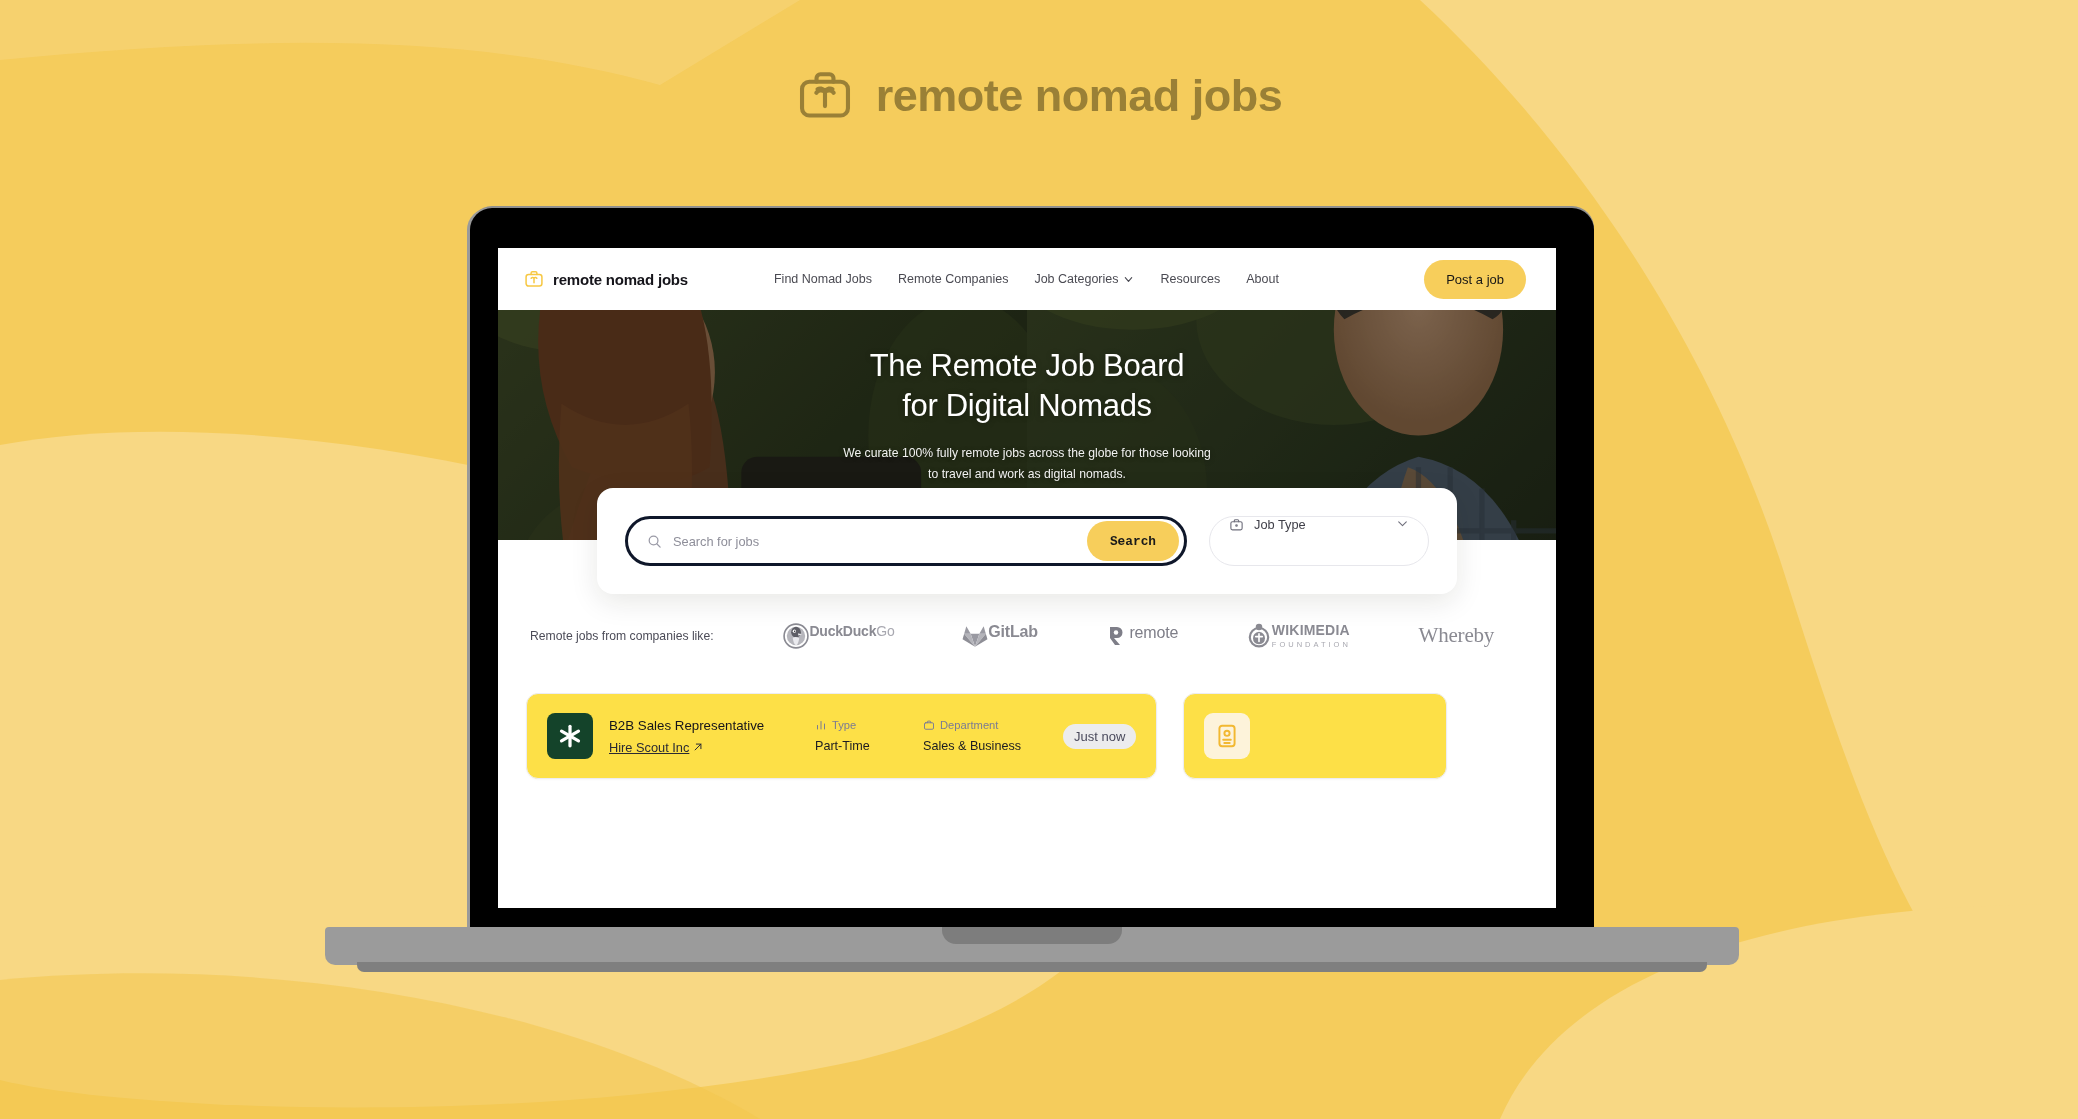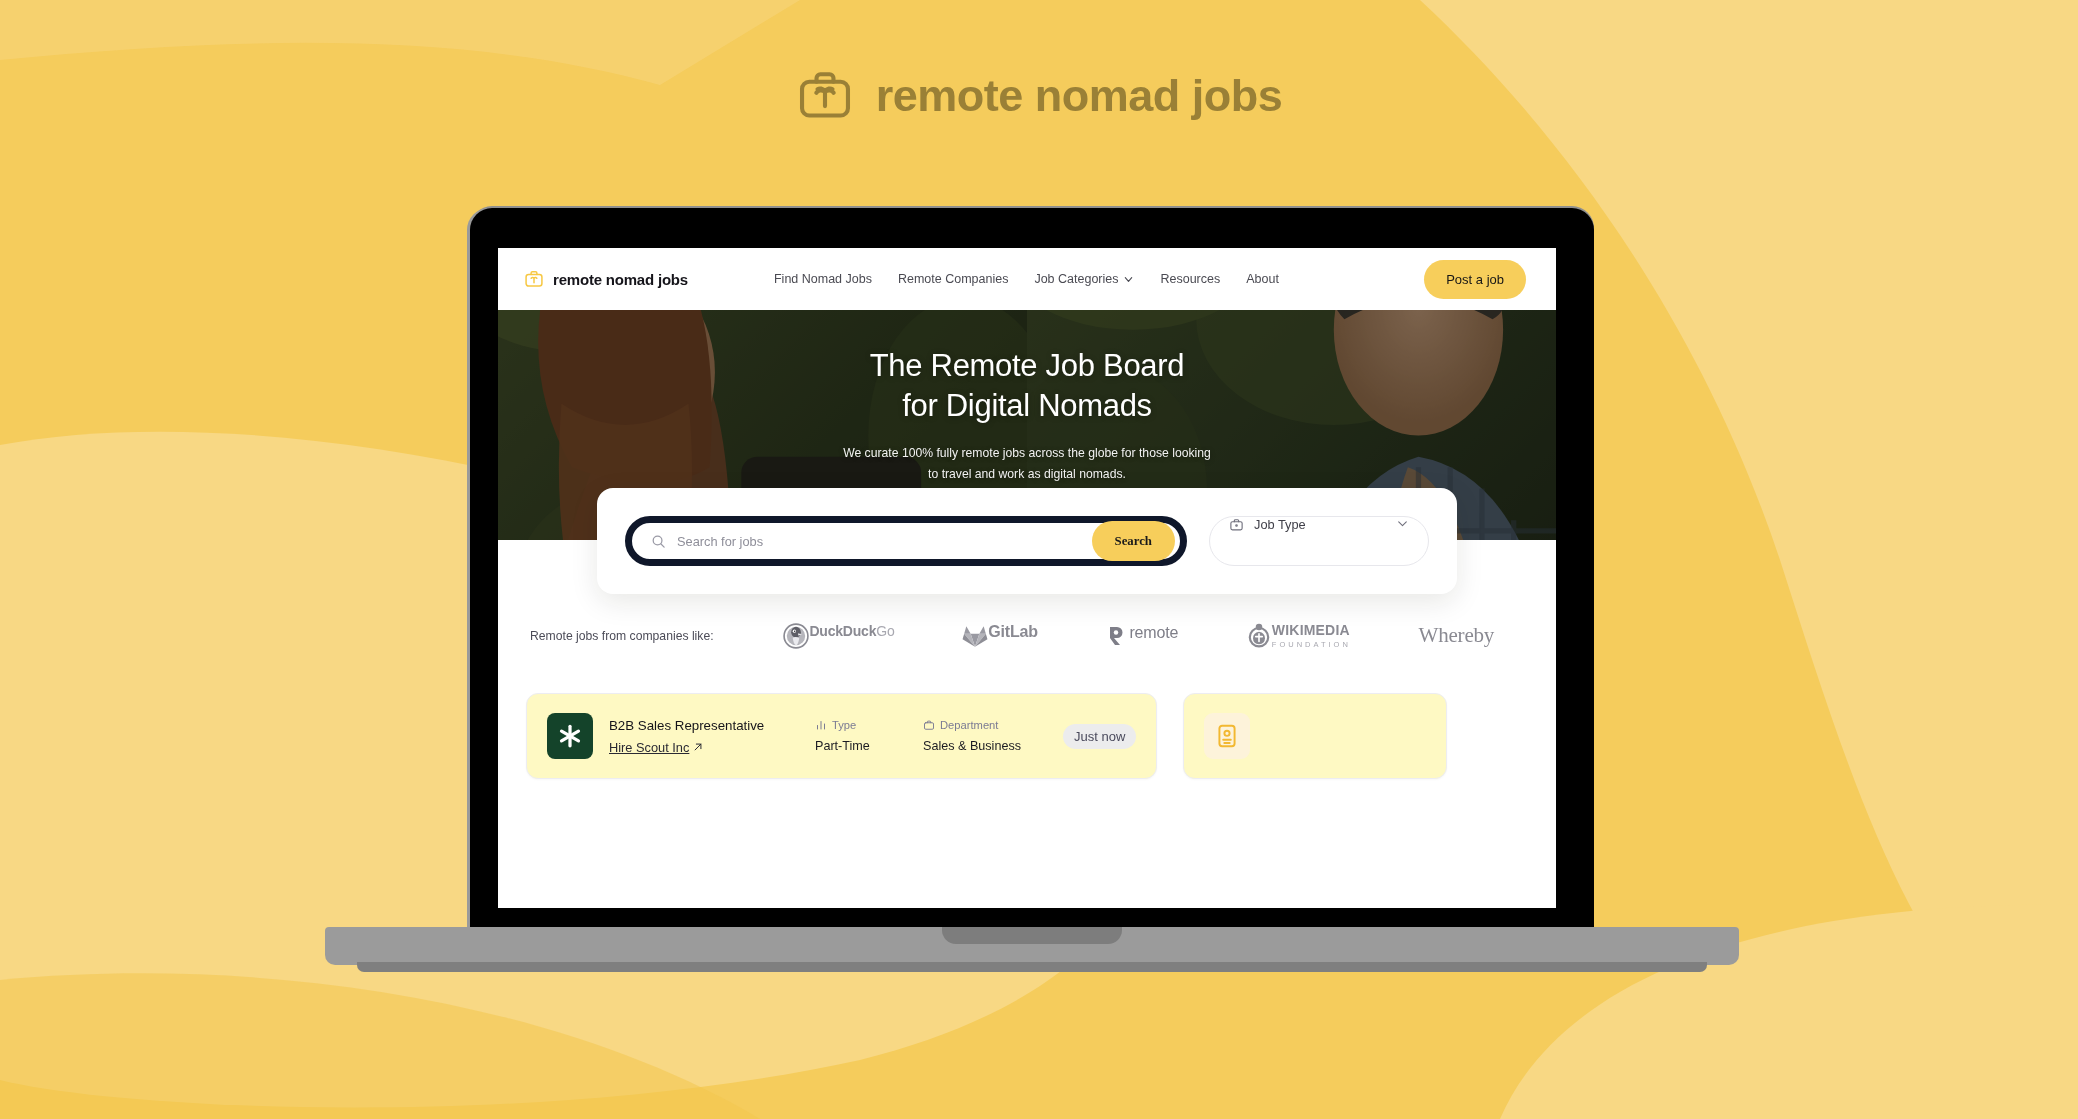--- a/index.html
+++ b/index.html
@@ -122,33 +122,33 @@
     position: absolute; left: 50%; transform: translateX(-50%);
     top: 240px; z-index: 4;
     width: 860px; background: #fff;
     border-radius: 16px;
     box-shadow: 0 8px 28px rgba(30,25,10,0.10);
     padding: 28px 28px;
     display: flex; align-items: center; gap: 22px;
   }
   .search-box {
     flex: 1 1 auto; display: flex; align-items: center;
-    height: 50px; border: 7px solid #0f172a; border-radius: 999px;
+    height: 50px; border: 3px solid #0f172a; border-radius: 999px;
     padding: 0 5px 0 19px; min-width: 0;
   }
   .search-icon { width: 15px; height: 15px; display: block; flex: 0 0 auto; }
   .search-input {
     flex: 1 1 auto; min-width: 0; border: none; outline: none;
     font-family: inherit; font-size: 12.8px; color: #44444d;
     padding-left: 11px; background: transparent;
   }
   .search-input::placeholder { color: #8e8e99; }
   .search-btn {
     background: #F7CE5B; color: #1a1a1a;
-    font-size: 12.8px; font-weight: bold; font-family: Liberation Serif, serif;
+    font-size: 12.8px; font-weight: bold; font-family: Liberation Mono, monospace;
     border: none; border-radius: 999px;
     height: 40px; padding: 0 23px; cursor: pointer; flex: 0 0 auto;
   }
   .select-box {
     flex: 0 0 auto; width: 220px; height: 50px;
     border: 1px solid #e7e7ec; border-radius: 999px;
     display: flex; align-items: flex-start; gap: 10px;
     padding: 0 19px; cursor: pointer;
   }
   .select-icon { width: 15px; height: 15px; display: block; flex: 0 0 auto; }
@@ -169,21 +169,21 @@
   .logo-svg { display: block; }
   .logo-word { font-size: 16px; font-weight: bold; color: #8a8a92; letter-spacing: -0.2px; }
   .logo-word-light { color: #a8a8b0; font-weight: normal; }
 
   
   .cards-row {
     margin-top: 44px; padding: 0 28px;
     display: flex; gap: 26px; align-items: flex-start;
   }
   .job-card {
-    background: #fef9c3; border: 1px solid #ededf1; border-radius: 12px;
+    background: #fde047; border: 1px solid #ededf1; border-radius: 12px;
     padding: 19px 20px; display: flex; align-items: center; gap: 16px;
     box-shadow: 0 1px 2px rgba(20,20,30,0.03);
   }
   .job-card.primary { flex: 0 0 564px; }
   .job-card.secondary { flex: 0 0 264px; }
   .company-logo {
     width: 46px; height: 46px; border-radius: 8px;
     background: #14432A; flex: 0 0 auto;
     display: flex; align-items: center; justify-content: center;
   }

